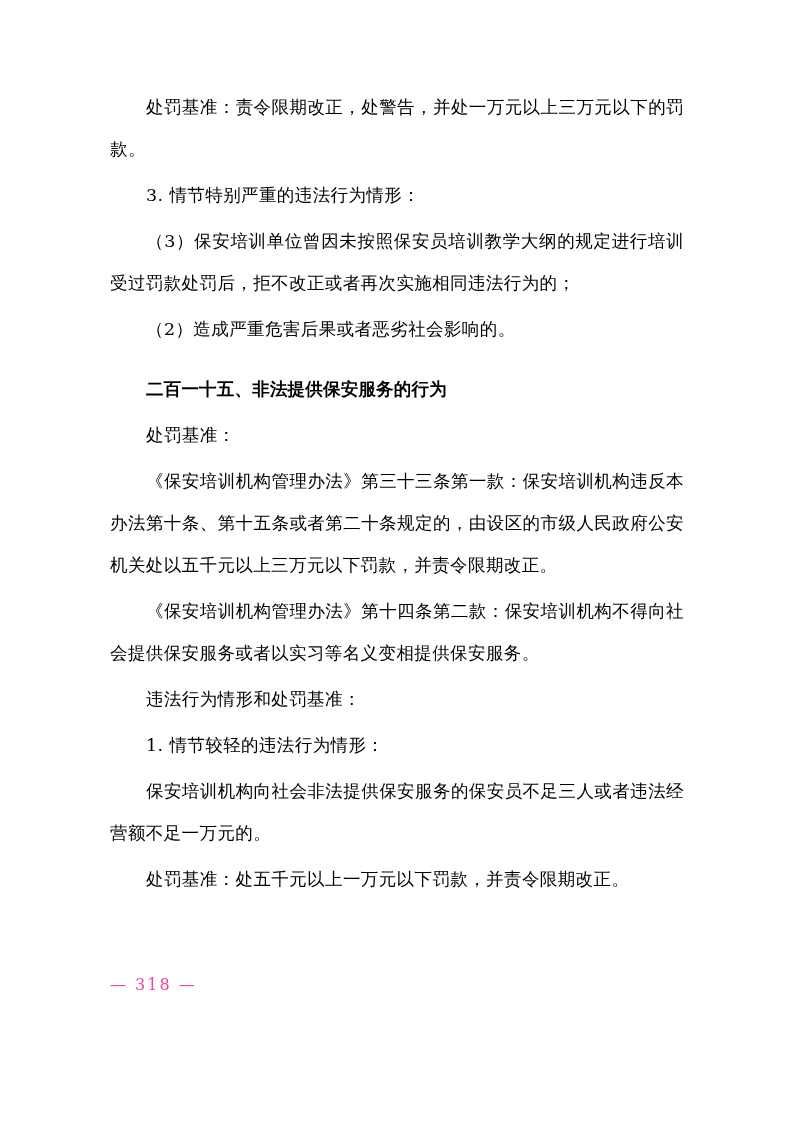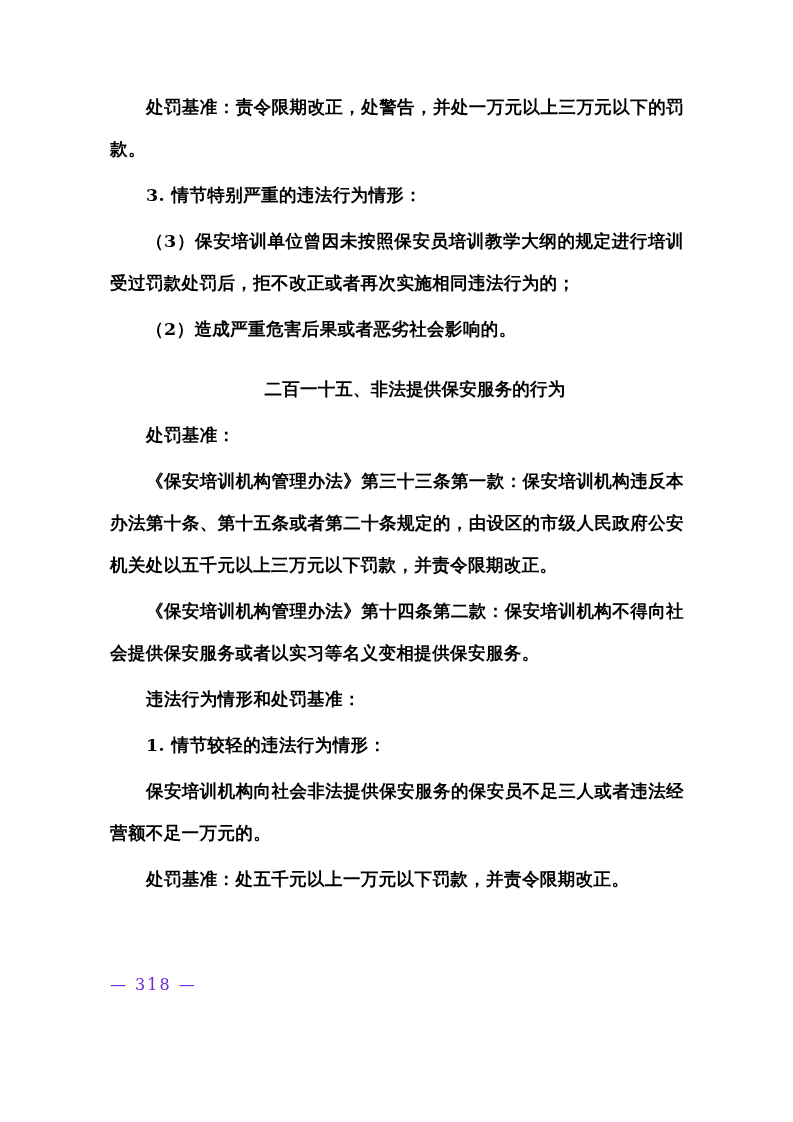--- a/index.html
+++ b/index.html
@@ -30,39 +30,37 @@
     margin: 0 0 4px 0;
     font-size: 17.5px;
     line-height: 42px;
     text-align: justify;
     text-justify: inter-ideograph;
     letter-spacing: 0.4px;
     font-family: "DejaVu Serif", "Liberation Serif", serif;
   }
   p.indent {
     text-indent: 36px;
-    font-weight: bold;
   }
   p.heading {
     margin: 18px 0 4px 0;
     font-size: 17.5px;
     line-height: 42px;
     font-weight: bold;
     text-indent: 36px;
     letter-spacing: 0.2px;
-    text-align: center;
   }
   .footer {
     position: absolute;
     left: 110px;
     top: 975px;
     width: 574px;
     font-size: 16px;
     letter-spacing: 2px;
-    color: #6d28d9;
+    color: #ec4899;
   }
 </style>
 </head>
 <body>
 
 <div class="page">
 
   <div class="content">
     <p class="para indent">处罚基准：责令限期改正，处警告，并处一万元以上三万元以下的罚款。</p>
     <p class="para indent">3. 情节特别严重的违法行为情形：</p>

